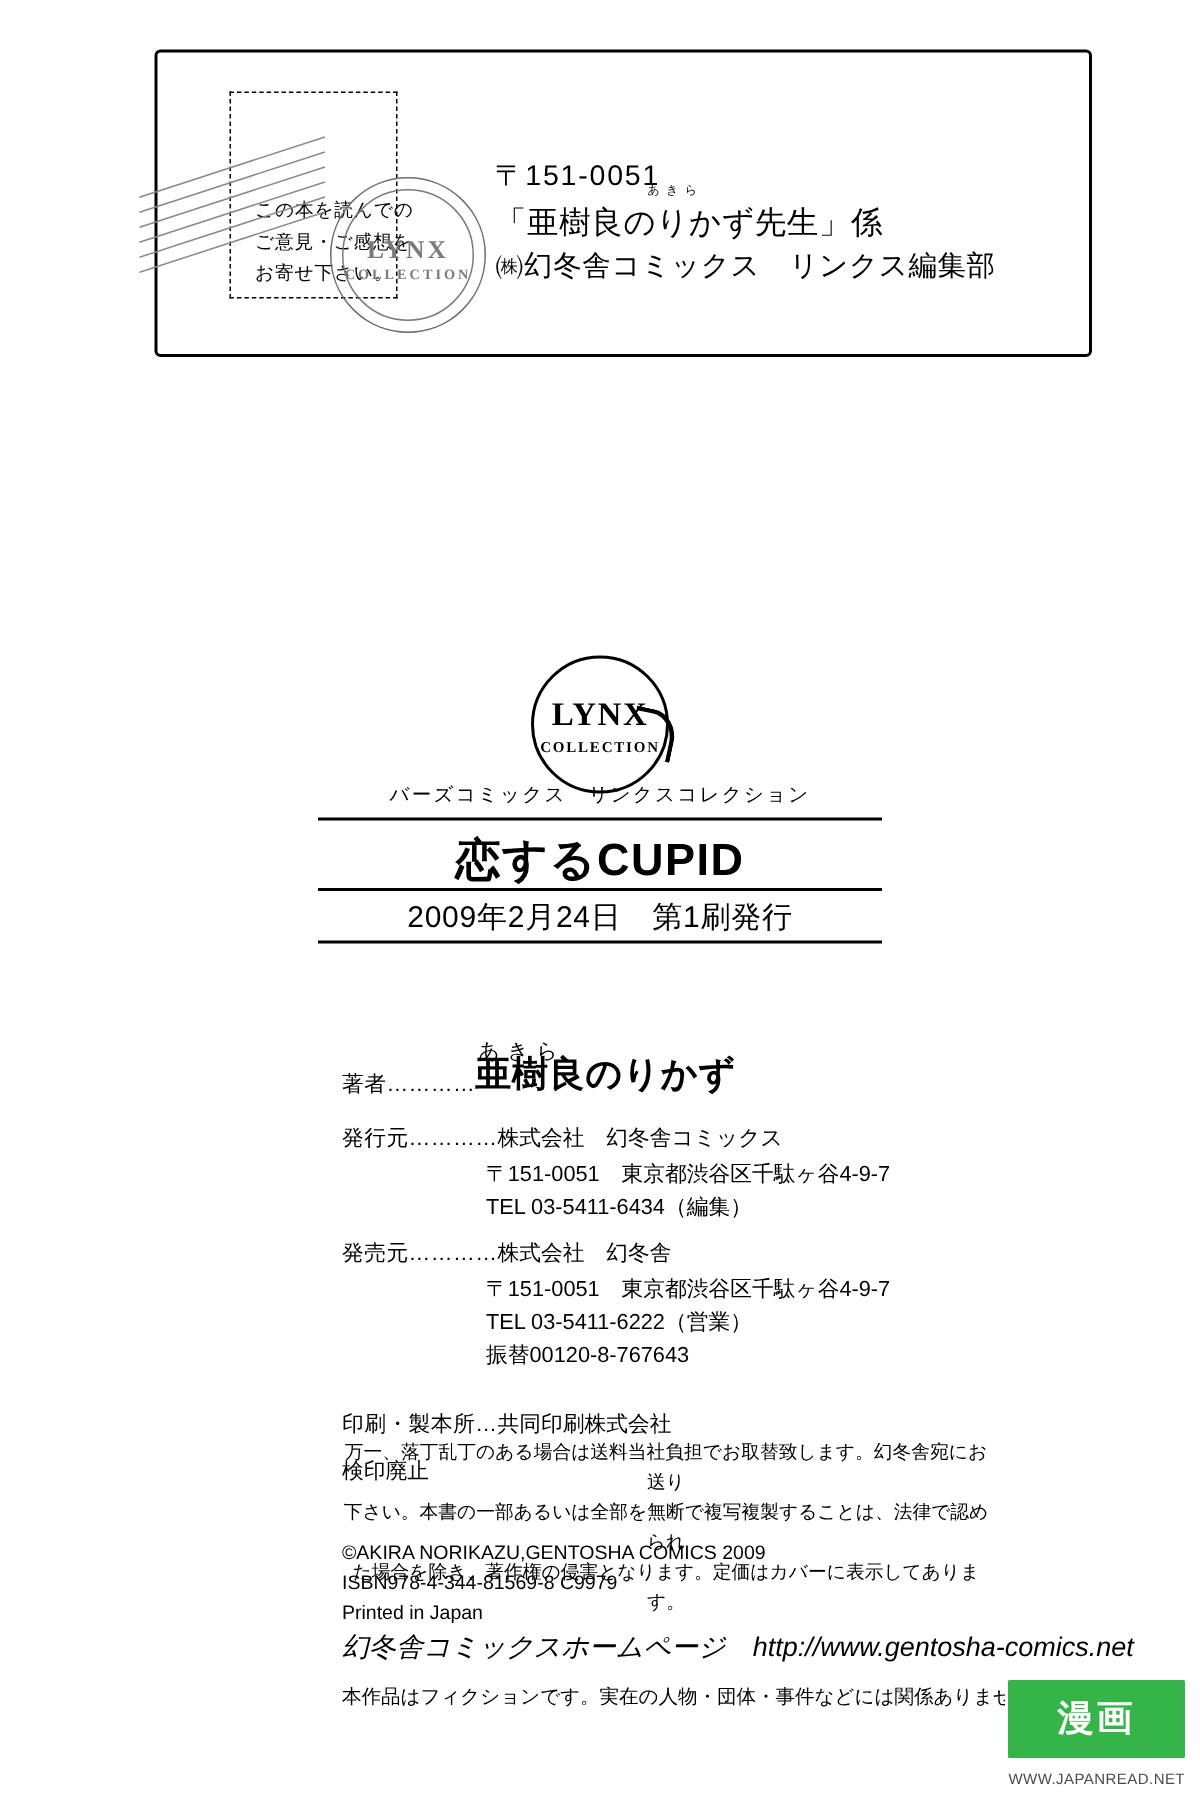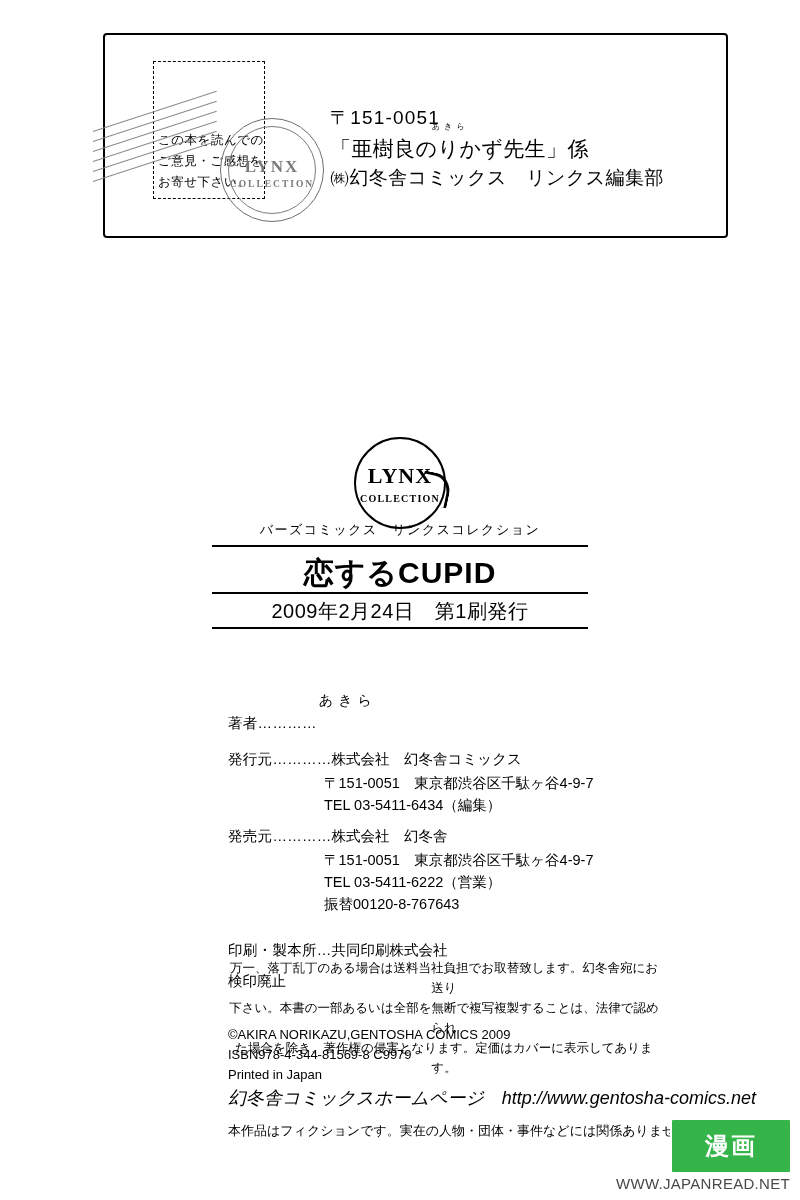--- a/index.html
+++ b/index.html
@@ -31,21 +31,21 @@
     position: absolute;
     left: 48px;
     top: 26px;
     width: 112px;
     height: 138px;
     border: 1.5px dashed #000;
     box-sizing: border-box;
   }
   .stamp-text {
     position: absolute;
-    left: 53px;
+    left: 65px;
     top: 95px;
     width: 105px;
     font-size: 12.5px;
     line-height: 21px;
     letter-spacing: 0.5px;
   }
   .stamp-text div { white-space: nowrap; }
 
   
   .postmark {
@@ -312,21 +312,21 @@
     font-size: 24px;
     font-weight: bold;
     line-height: 52px;
     text-align: center;
     letter-spacing: 2px;
   }
   .watermark-url {
     position: absolute;
     right: 10px;
     bottom: 8px;
-    font-size: 15px;
+    font-size: 10px;
     color: #4a4a4a;
     letter-spacing: 0.3px;
   }
 </style>
 </head>
 <body>
 
 <div class="postcard">
   <div class="stamp-box"></div>
 
@@ -377,20 +377,21 @@
 <div class="title-rule mid"></div>
 <div class="print-line">2009年2月24日　第1刷発行</div>
 <div class="title-rule bot"></div>
 
 <div class="colophon">
 
   <div class="cf-row author-row">
     <div class="cf-label author-label">著者…………</div>
     <div class="cf-value author-name">
       <span class="rb-top">あきら</span>
+      <span>亜樹良のりかず</span>
     </div>
   </div>
 
 
   <div class="cf-gap"></div>
 
   <div class="cf-row">
     <div class="cf-label">発行元…………</div>
     <div class="cf-value">株式会社　幻冬舎コミックス</div>
   </div>

